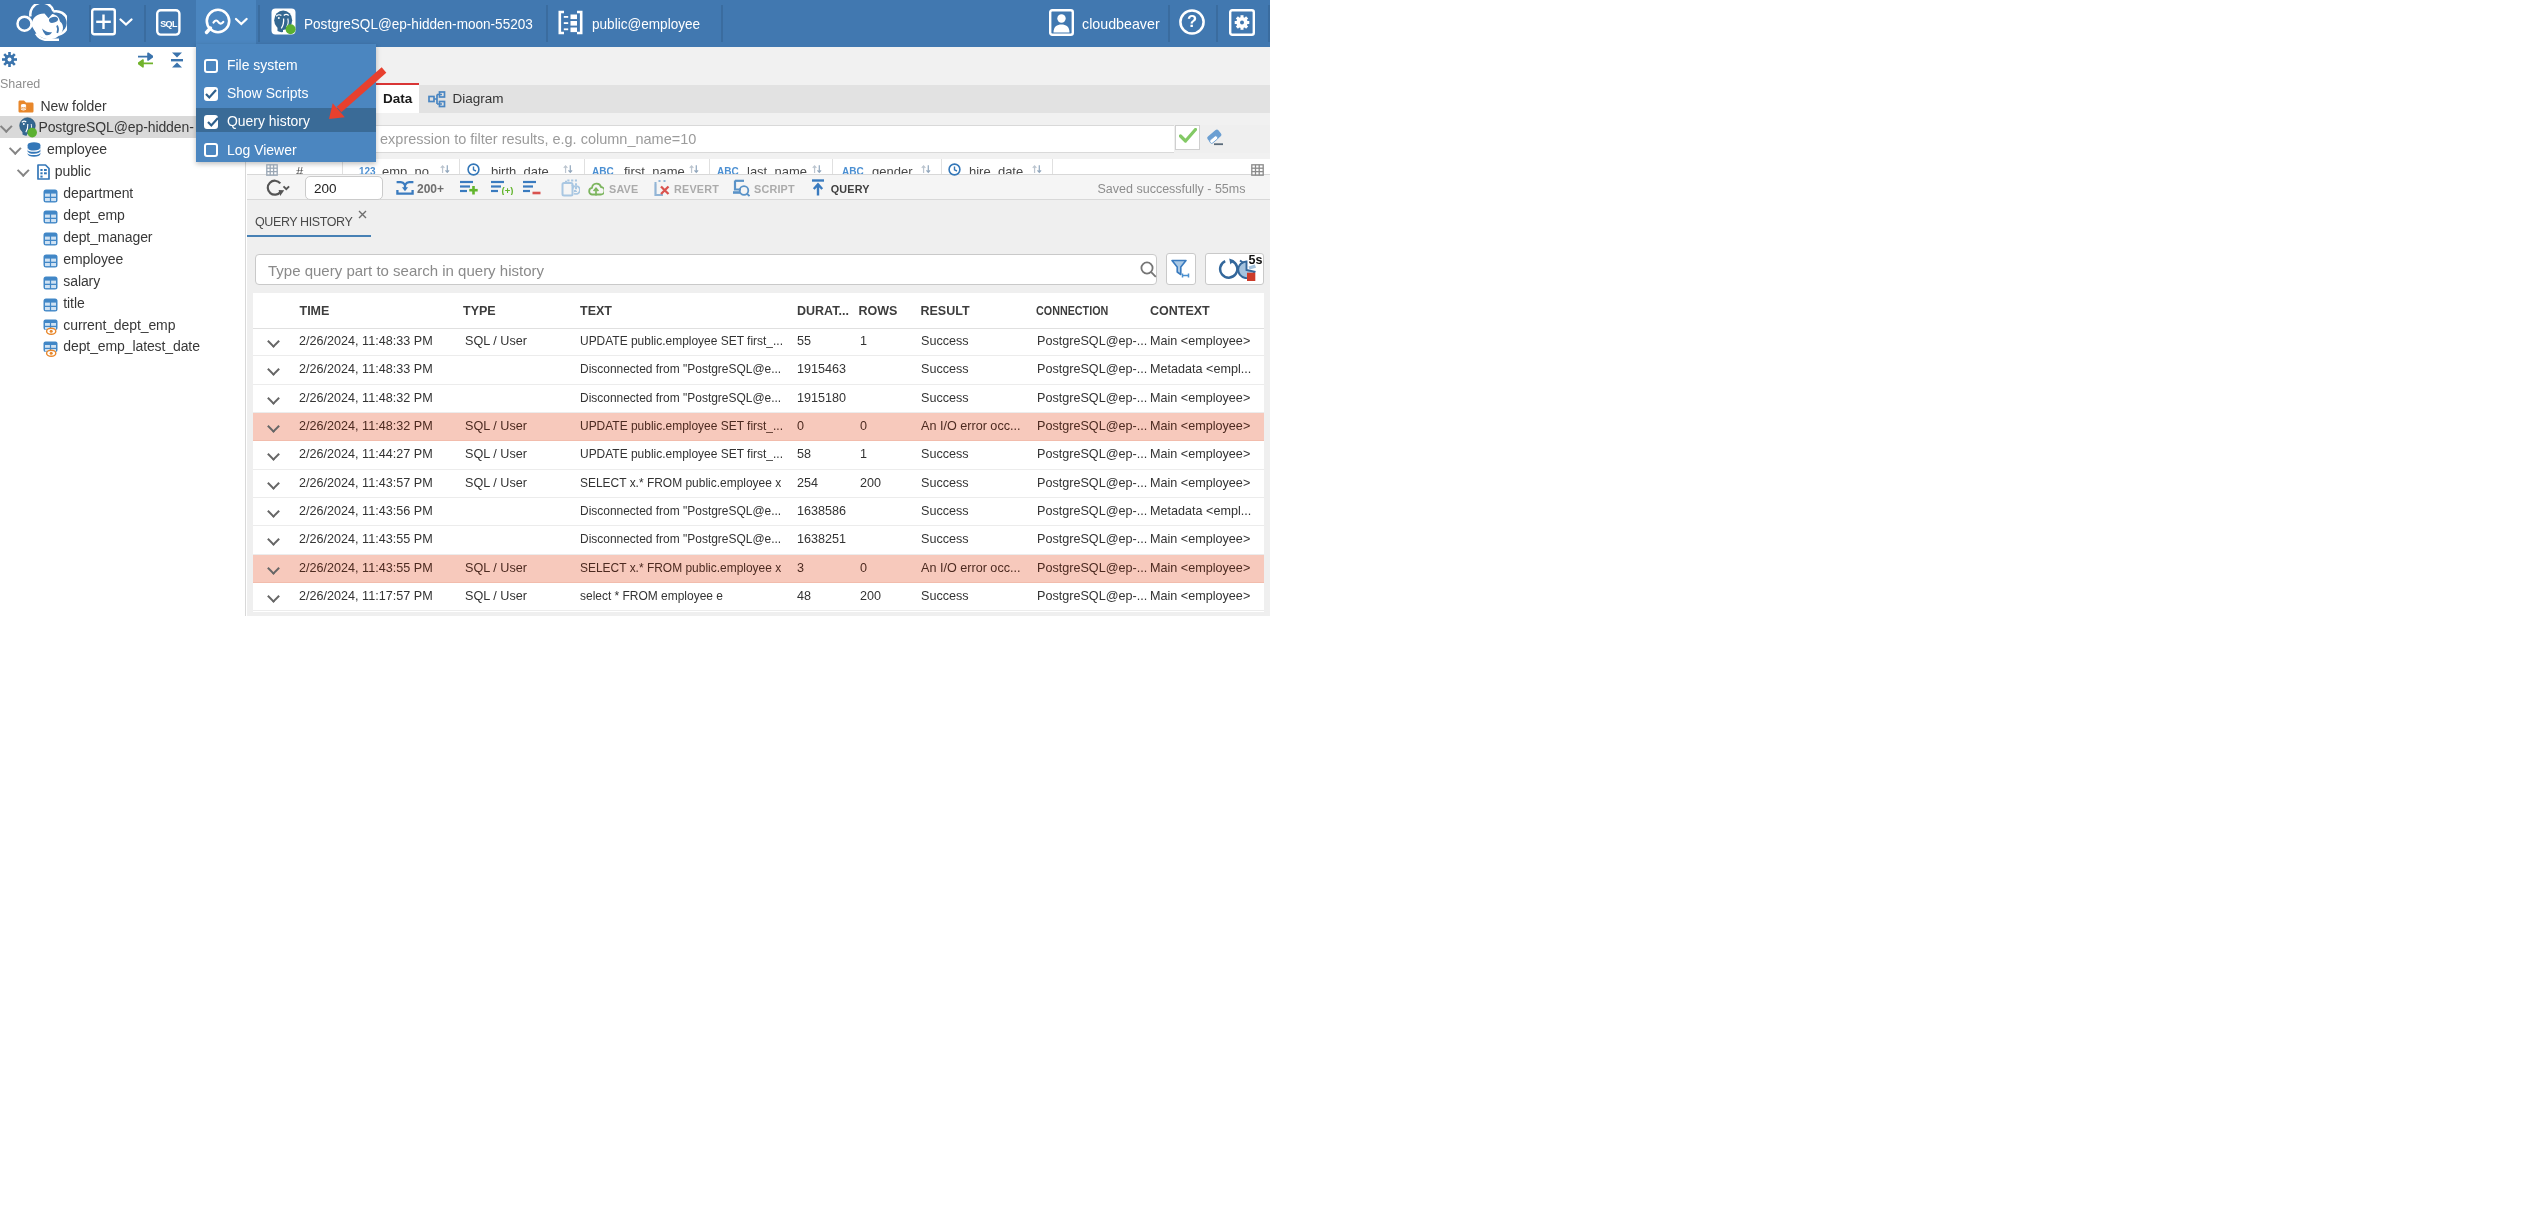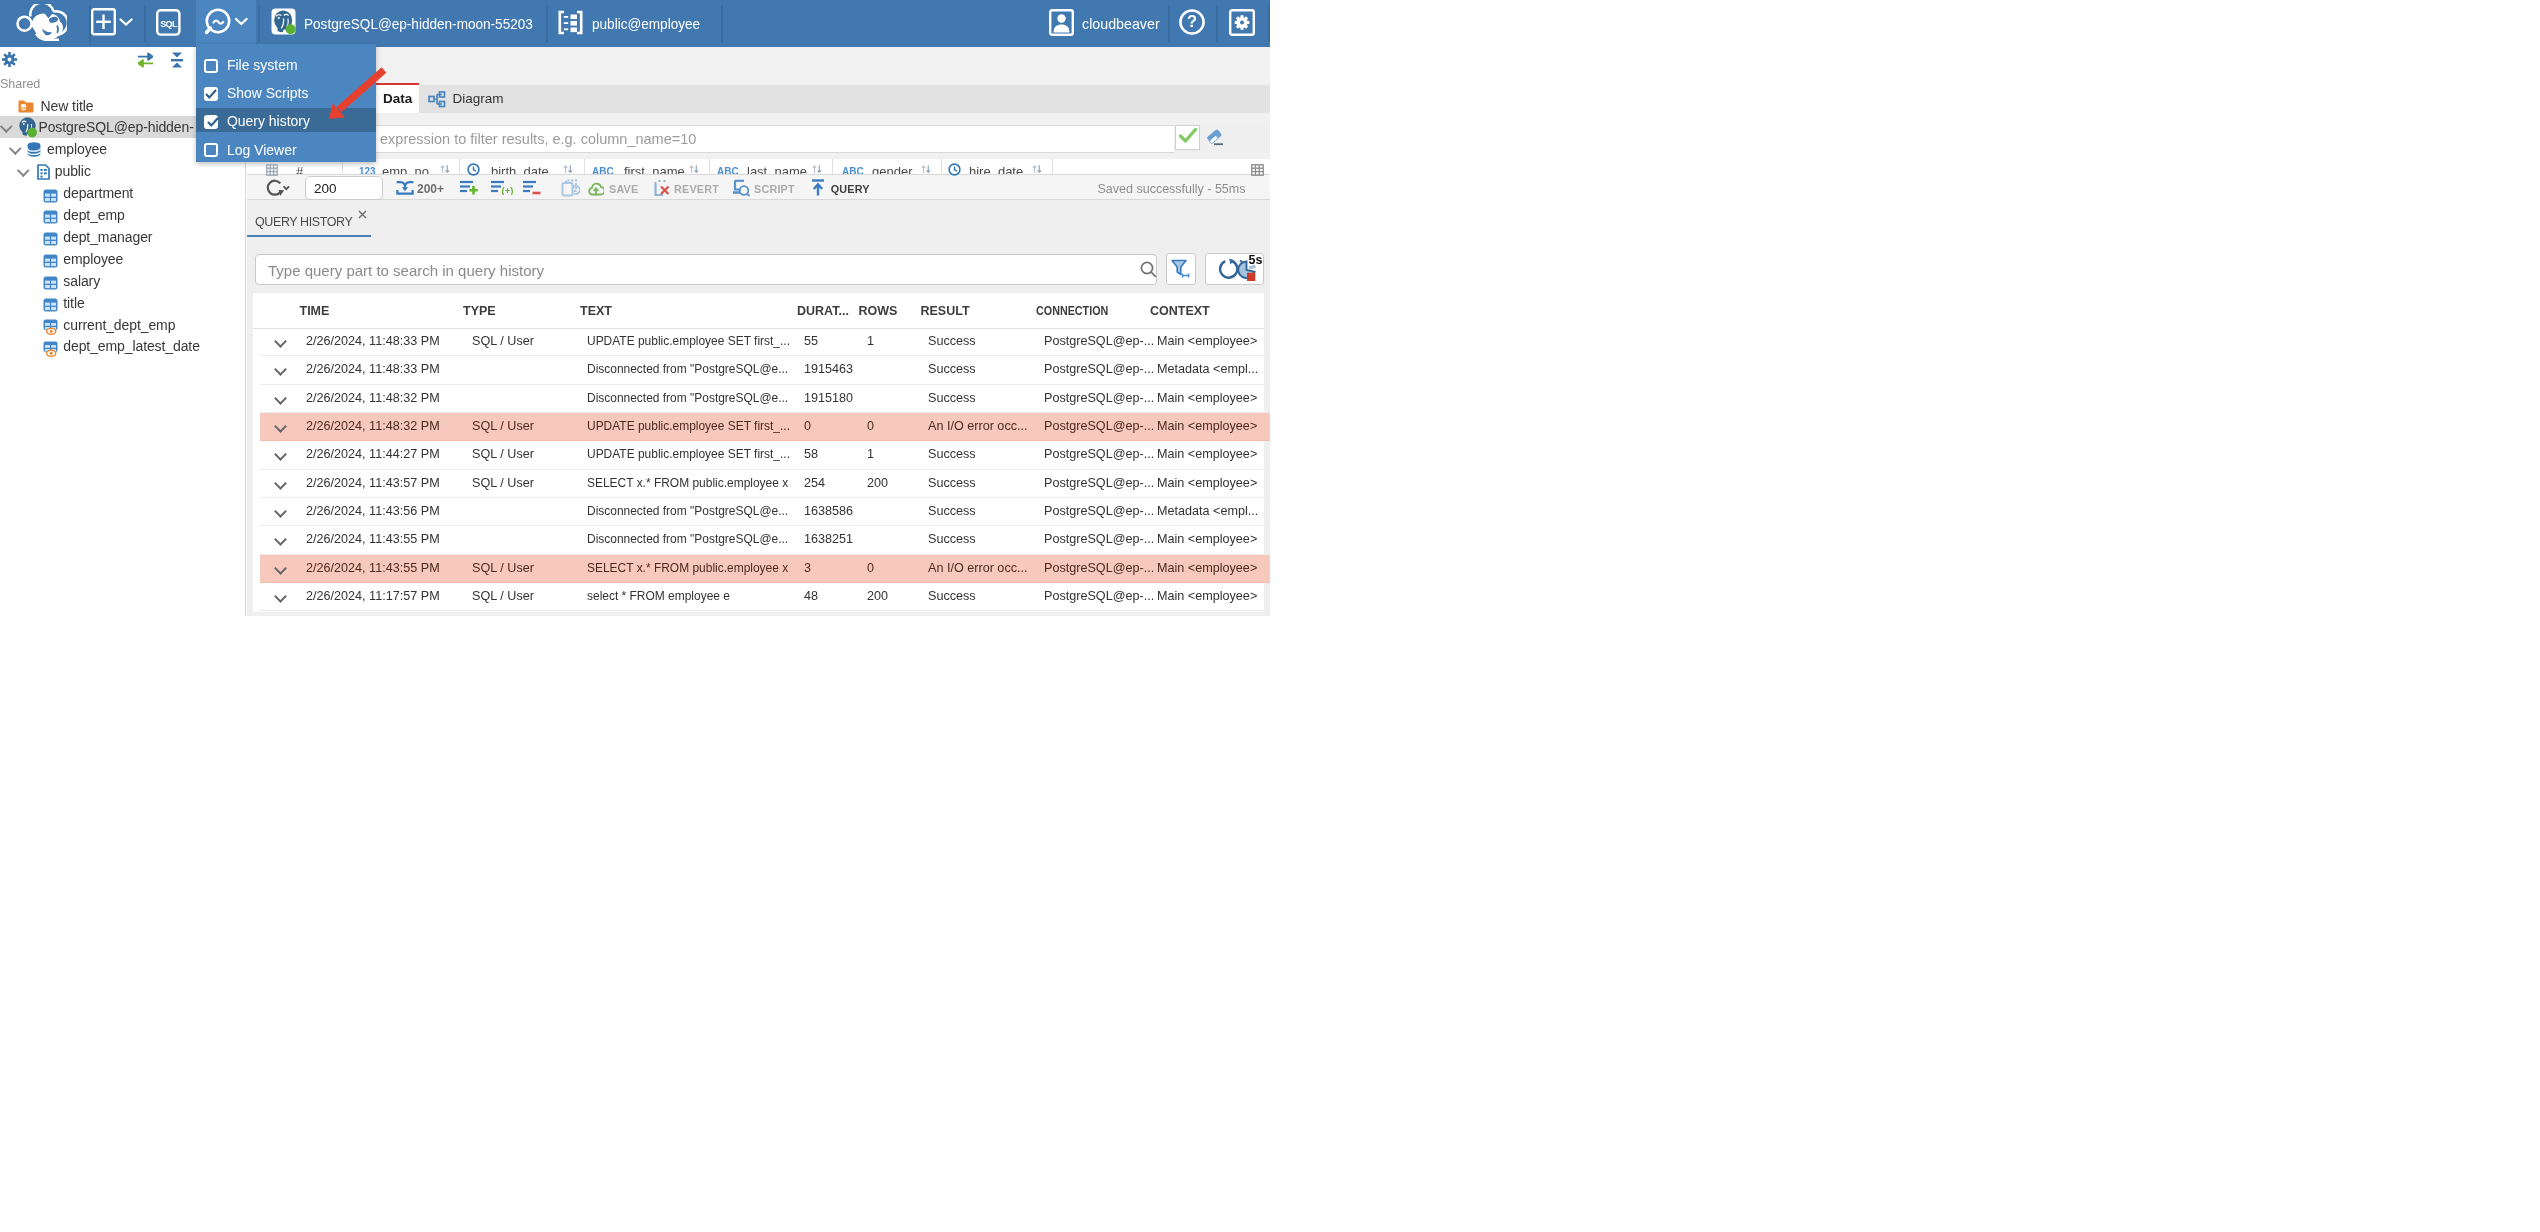--- a/index.html
+++ b/index.html
@@ -41,21 +41,21 @@
 
 #qhpanel { position:absolute; left:0; top:153px; width:1023px; height:416px; background:#efefef; }
 #qhtab { position:absolute; left:8px; top:15px; font-size:12.5px; letter-spacing:-0.4px; color:#4a4a4a; }
 #qhunderline { position:absolute; left:0px; top:34.5px; width:123.5px; height:2.3px; background:#4781b5; }
 #qhsearch { position:absolute; left:8px; top:53.5px; width:902px; height:31px; background:#fff; border:1px solid #c9c9c9; border-radius:4px; }
 #qhsearch span { position:absolute; left:12px; top:7px; font-size:15px; color:#8a8a8a; }
 .qbtn { position:absolute; top:53.3px; height:31.4px; background:#fff; border:1px solid #c9c9c9; border-radius:3px; }
 
 #qhtable { position:absolute; left:6px; top:93px; width:1011px; height:318.5px; background:#fff; }
 .qh-h { position:absolute; top:11px; font-size:12.5px; font-weight:bold; color:#3d3d3d; white-space:nowrap; }
-.qrow { position:absolute; left:7px; width:1011px; height:28.35px; border-bottom:1px solid #ececec; }
+.qrow { position:absolute; left:0; width:1011px; height:28.35px; border-bottom:1px solid #ececec; }
 .qrow.pink { background:#f7c9bc; border-bottom:1px solid #f2bcac; } .qrow.pink .qc { color:#4c2a20; }
 .qtx { transform:scaleX(0.92) !important; } .qc { position:absolute; top:5px; font-size:13px; color:#333; white-space:nowrap; transform:scaleX(0.97); transform-origin:left center; }
 .rchev { position:absolute; left:16px; top:9px; width:11px; height:11px; }
 .rchev:before { content:""; position:absolute; left:0; top:0; width:7px; height:7px; border-right:2px solid #666; border-bottom:2px solid #666; transform:rotate(45deg); }
 
 #dropdown { position:absolute; left:195.8px; top:44px; width:180.4px; height:117.6px; background:#4b86c0; box-shadow:0 2px 5px rgba(0,0,0,0.25); }
 .mitem { position:absolute; left:0; width:180.4px; height:28.2px; color:#fff; font-size:15px; }
 .mitem .mtx { position:absolute; left:31px; top:4.5px; transform:scaleX(0.93); transform-origin:left center; }
 .mhl { position:absolute; left:0; top:63.5px; width:180.4px; height:24px; background:#3a6b97; }
 .cbox { position:absolute; left:8px; top:7px; width:14px; height:14px; border:2px solid #fff; border-radius:3px; }
@@ -75,21 +75,21 @@
   <div class="sep" style="left:721px"></div>
   <div class="tbtxt" style="left:1082px; transform:scaleX(0.95);">cloudbeaver</div>
   <div class="sep" style="left:1168px"></div>
   <div class="sep" style="left:1216px"></div>
   <div class="sep" style="left:1267.5px"></div>
 </div>
 
 <div id="sidebar">
   <div id="shared">Shared</div>
   <div id="selrow"></div>
-  <div class="trow" style="left:40.6px; top:47.5px;">New title</div>
+  <div class="trow" style="left:40.6px; top:47.5px;">New folder</div>
   <div class="trow" style="left:38.4px; top:69.4px;">PostgreSQL@ep-hidden-</div>
   <div class="trow" style="left:47px; top:91.3px;">employee</div>
   <div class="trow" style="left:54.8px; top:113.2px;">public</div>
   <div class="trow" style="left:63.3px; top:135.1px;">department</div>
   <div class="trow" style="left:63.3px; top:157px;">dept_emp</div>
   <div class="trow" style="left:63.3px; top:178.9px;">dept_manager</div>
   <div class="trow" style="left:63.3px; top:200.8px;">employee</div>
   <div class="trow" style="left:63.3px; top:222.7px;">salary</div>
   <div class="trow" style="left:63.3px; top:244.6px;">title</div>
   <div class="trow" style="left:63.3px; top:266.5px;">current_dept_emp</div>

